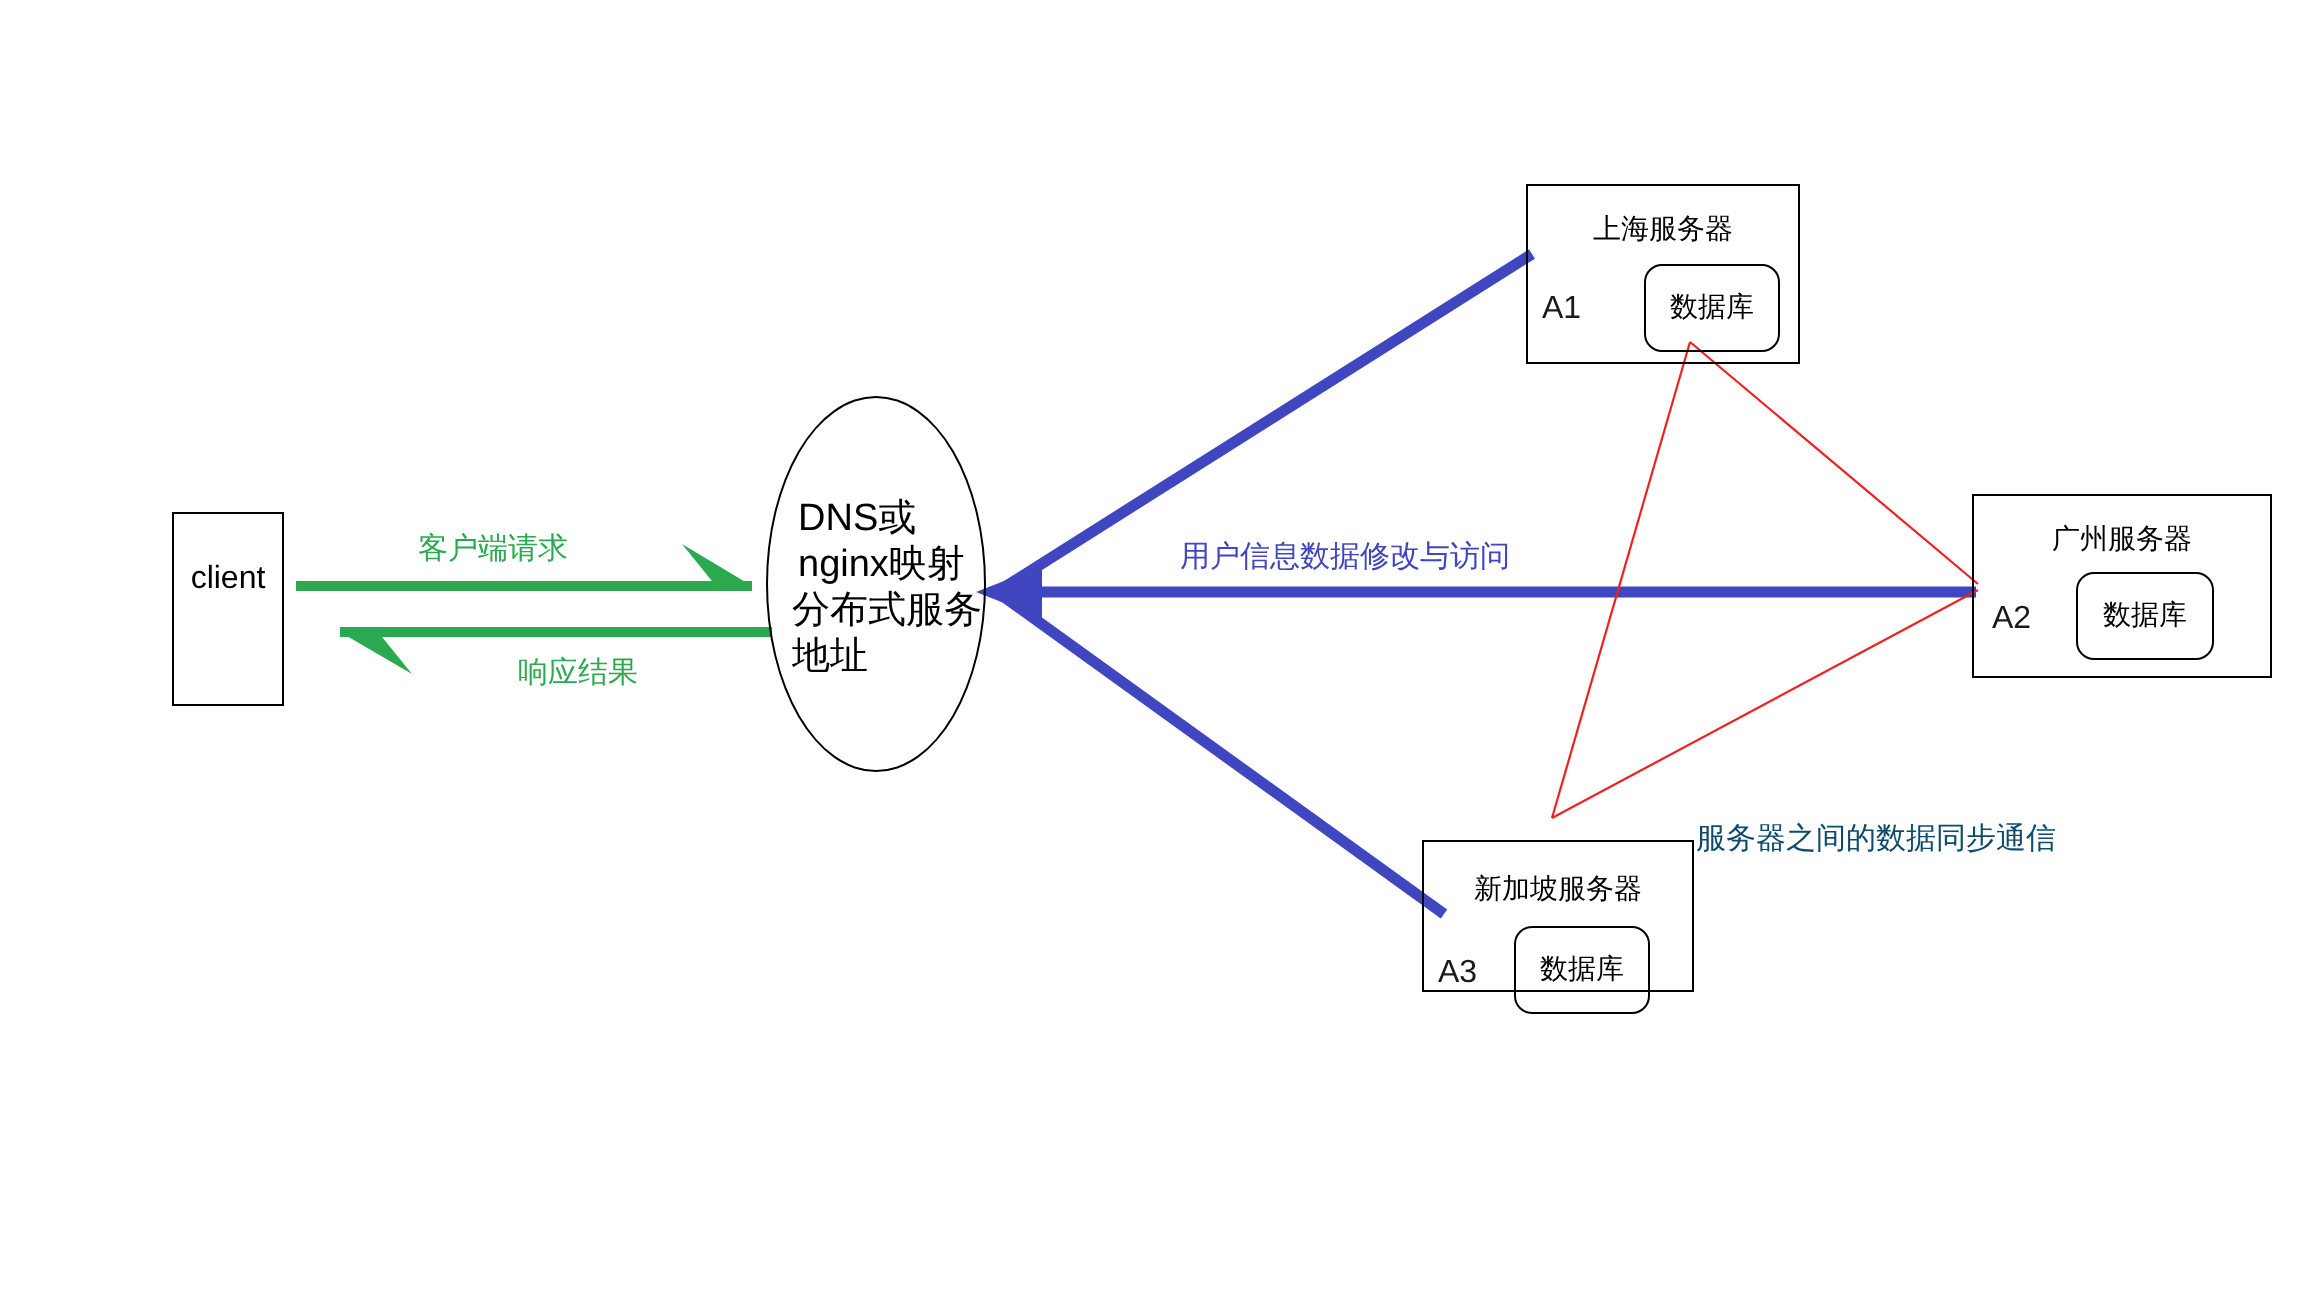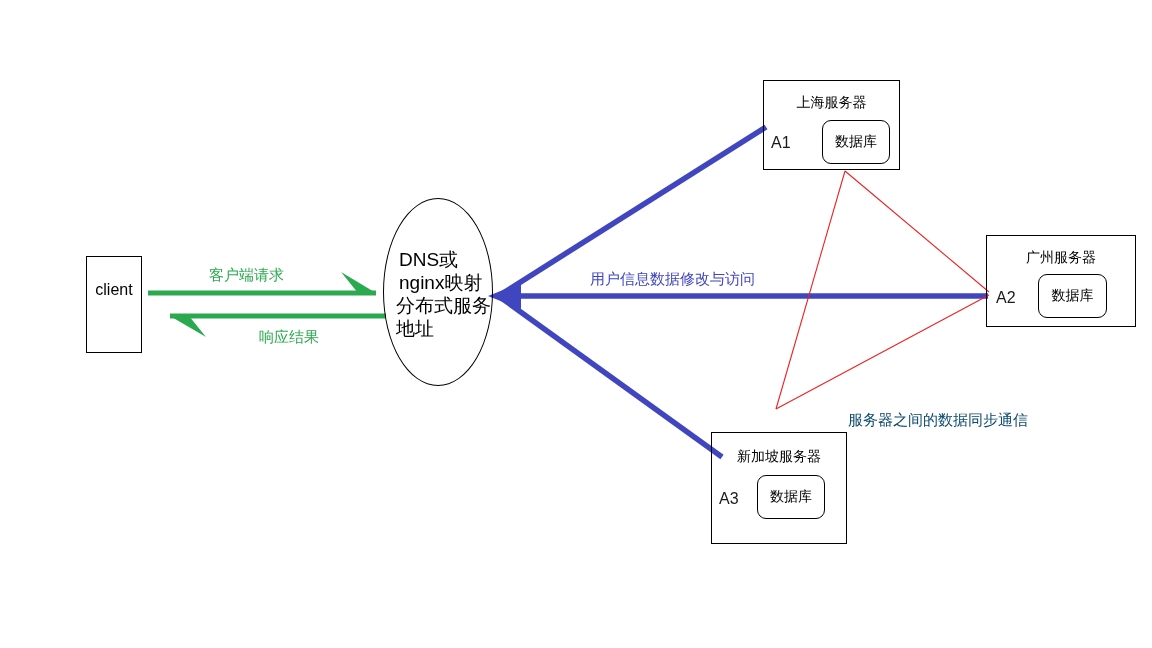--- a/index.html
+++ b/index.html
@@ -24,20 +24,21 @@
     top: 0;
     width: 1152px;
     height: 648px;
     pointer-events: none;
   }
   .node {
     position: absolute;
     box-sizing: border-box;
     border: 1.4px solid #000000;
     background: transparent;
+    margin-top: 12px;
   }
   .node-title {
     position: absolute;
     left: 0;
     right: 0;
     text-align: center;
     font-size: 14px;
     color: #000000;
     line-height: 1.1;
     white-space: nowrap;
@@ -161,21 +162,21 @@
     <div class="node-tag" style="left:7px; top:54px;">A1</div>
     <div class="db-box" style="left:58px; top:39px; width:68px; height:44px;">数据库</div>
   </div>
 
   <div class="node" style="left:986px; top:235px; width:150px; height:92px;">
     <div class="node-title" style="top:14px;">广州服务器</div>
     <div class="node-tag" style="left:9px; top:54px;">A2</div>
     <div class="db-box" style="left:51px; top:38px; width:69px; height:44px;">数据库</div>
   </div>
 
-  <div class="node" style="left:711px; top:432px; width:136px; height:112px;">
+  <div class="node" style="left:711px; top:408px; width:136px; height:76px;">
     <div class="node-title" style="top:16px;">新加坡服务器</div>
     <div class="node-tag" style="left:7px; top:58px;">A3</div>
     <div class="db-box" style="left:45px; top:42px; width:68px; height:44px;">数据库</div>
   </div>
 
   <div class="edge-label lbl-green" style="left:209px; top:267px;">客户端请求</div>
 
   <div class="edge-label lbl-green" style="left:215px; top:329px;padding-left:44px;">响应结果</div>
 
   <div class="edge-label lbl-blue" style="left:546px; top:271px;margin-left:44px;">用户信息数据修改与访问</div>

